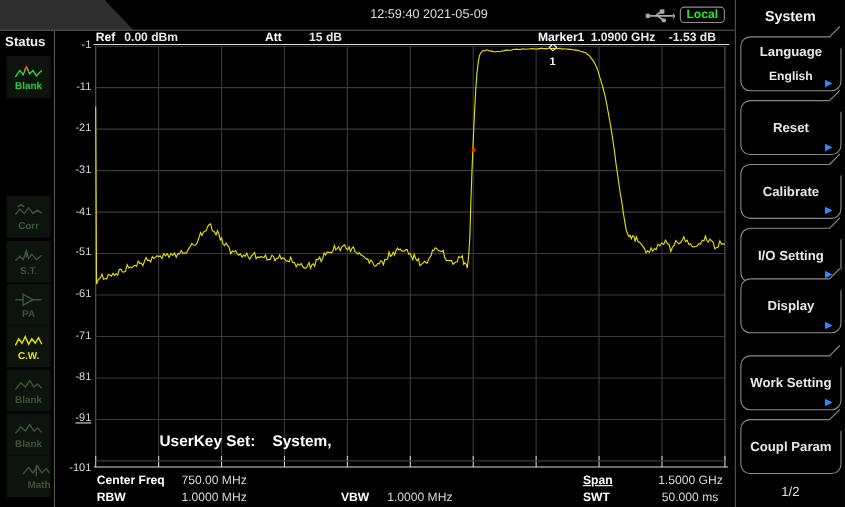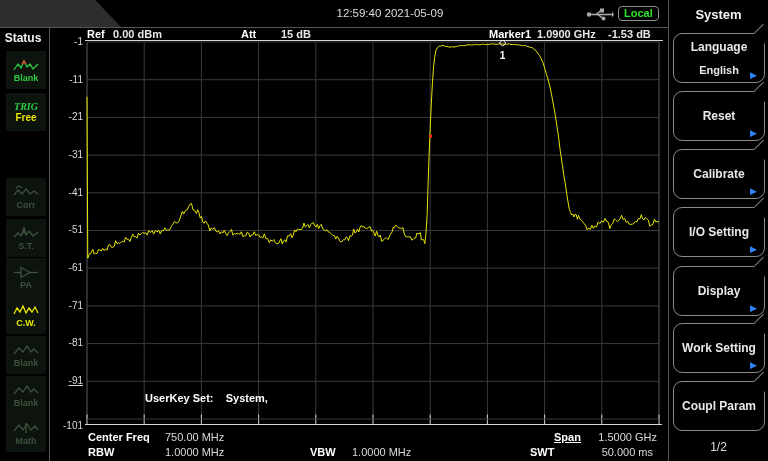--- a/index.html
+++ b/index.html
@@ -27,21 +27,21 @@
   .st-green{stroke:#2ecc44;fill:none;stroke-width:1.3;}
   .st-yellow{stroke:#e8e600;fill:none;stroke-width:1.3;}
   .st-dim{stroke:#3d523d;fill:none;stroke-width:1.3;}
   .st-red{stroke:#ff3b30;fill:none;stroke-width:1.3;}
   
   .hdr{top:28px;font-size:11px;font-weight:bold;color:#fff;white-space:nowrap;}
   .hdr-val{color:#e6e6e6;}
   
   .ylab{left:50px;width:33px;text-align:right;font-size:10px;color:#d8d8d8;}
   
-  .userkey{left:145px;top:392px;font-size:11px;font-weight:bold;color:#fff;white-space:pre;}
+  .userkey{left:145px;top:392px;font-size:14px;font-weight:bold;color:#fff;white-space:pre;}
   .bb{font-size:11px;white-space:nowrap;}
   .bb-lab{font-weight:bold;color:#fff;}
   .bb-val{color:#d9d9d9;}
   
   .menu-title{left:669px;top:7px;width:99px;text-align:center;font-size:13px;font-weight:bold;color:#f2f2f2;}
   .menu-btn{position:absolute;left:673px;width:90px;height:48px;border:1px solid #8a8a8a;
             border-radius:9px;background:#000;display:flex;flex-direction:column;
             align-items:center;justify-content:center;cursor:pointer;}
   .menu-btn::after{content:'';position:absolute;top:-7px;right:-7px;width:14px;height:14px;
             background:#000;border-left:1px solid #8a8a8a;transform:rotate(45deg);}
@@ -76,24 +76,20 @@
   <div class="abs status-title">Status</div>
 
   <div class="sitem" style="top:51px;">
     <svg width="26" height="15" viewBox="0 0 26 15">
       <polyline points="1,12 5,6 8,10 11,3 14,9 17,6 20,11 25,6" class="st-green"></polyline>
       <polyline points="9,6 11,3 13,6" class="st-red"></polyline>
     </svg>
     <div class="slabel green">Blank</div>
   </div>
 
-  <div class="sitem" style="top:93px;">
-    <div class="stxt">TRIG</div>
-    <div class="slabel2 yellow">Free</div>
-  </div>
 
 
   <div class="sitem" style="top:178px;">
     <svg width="26" height="15" viewBox="0 0 26 15">
       <polyline points="1,10 5,5 9,9 13,4 17,9 21,6 25,9" class="st-dim"></polyline>
       <polyline points="3,3 6,1 9,3" class="st-dim"></polyline>
     </svg>
     <div class="slabel dim">Corr</div>
   </div>
 
@@ -128,21 +124,21 @@
     <div class="slabel dim">Blank</div>
   </div>
 
   <div class="sitem" style="top:376px;">
     <svg width="26" height="15" viewBox="0 0 26 15">
       <polyline points="1,11 6,5 10,9 14,3 18,9 21,6 25,10" class="st-dim"></polyline>
     </svg>
     <div class="slabel dim">Blank</div>
   </div>
 
-  <div class="sitem" style="top:414px;">
+  <div class="sitem" style="top:414px;align-items:flex-end;">
     <svg width="26" height="15" viewBox="0 0 26 15">
       <polyline points="1,10 6,4 10,9 14,3 18,9 22,5 25,9" class="st-dim"></polyline>
       <line x1="13" y1="2" x2="13" y2="12" class="st-dim"></line>
     </svg>
     <div class="slabel dim">Math</div>
   </div>
 
   <span class="abs hdr" style="left:87px;">Ref</span>
   <span class="abs hdr hdr-val" style="left:113px;">0.00 dBm</span>
   <span class="abs hdr" style="left:241px;">Att</span>
@@ -202,21 +198,21 @@
       <polyline points="2.00,56.73 2.76,218.19 4.42,213.84 6.07,213.08 7.72,209.26 9.15,214.08 10.58,213.19 12.01,213.60 13.44,209.53 14.87,209.98 16.30,211.01 17.73,208.44 19.16,210.61 20.59,208.77 22.02,210.24 23.45,204.94 24.88,204.65 26.31,207.26 27.74,207.22 29.17,206.41 30.60,200.64 32.03,203.69 33.46,202.81 34.89,203.41 36.32,201.95 37.75,201.14 39.18,202.13 40.61,197.23 42.04,199.41 43.47,199.29 44.90,201.61 46.33,197.46 47.76,194.15 49.19,196.83 50.62,196.56 52.05,198.14 53.48,193.32 54.91,195.01 56.34,193.76 57.77,192.50 59.20,193.30 60.73,192.76 62.25,195.11 63.78,190.60 65.43,192.56 67.08,190.65 68.73,194.11 70.39,190.37 72.04,192.12 73.69,190.00 75.22,193.93 76.74,190.36 78.27,190.94 79.79,187.79 81.32,190.28 82.84,189.95 84.50,190.14 86.15,186.66 87.80,184.25 89.45,181.49 91.10,182.94 92.76,182.66 94.28,180.84 95.81,175.97 97.33,171.35 98.60,174.06 99.88,171.25 101.15,170.10 102.42,169.85 103.69,166.25 104.96,164.32 106.49,163.54 108.01,169.89 109.73,170.48 111.44,173.51 112.71,169.70 113.98,172.75 115.26,178.16 116.53,176.32 117.80,181.91 119.07,183.27 120.47,180.86 121.87,183.10 123.26,185.03 124.79,190.74 126.31,188.08 127.84,189.17 129.27,187.63 130.70,190.93 132.13,192.02 133.56,190.72 134.99,193.87 136.42,191.89 137.85,193.04 139.28,190.09 140.71,193.64 142.14,195.62 143.57,192.88 145.00,191.36 146.43,189.52 147.86,195.21 149.29,193.59 150.72,194.15 152.15,193.33 153.58,193.55 155.01,194.33 156.44,191.73 157.87,196.60 159.30,195.80 160.73,195.91 162.16,192.10 163.59,193.01 165.02,197.02 166.45,194.90 167.88,194.76 169.31,191.71 170.74,195.54 172.17,194.51 173.60,194.99 175.03,197.32 176.46,197.06 177.89,198.01 179.32,193.78 180.97,198.60 182.62,198.65 184.28,202.58 185.80,199.81 187.33,201.21 188.85,199.54 190.38,202.81 191.90,203.72 193.43,203.54 194.70,201.06 195.97,198.73 197.24,203.96 198.51,200.82 199.78,199.86 201.06,202.10 202.58,195.85 204.11,195.98 205.63,193.73 206.97,197.81 208.30,195.06 209.64,189.92 210.97,191.75 212.31,189.09 213.64,189.41 214.97,189.47 216.31,189.66 217.64,188.10 218.98,183.03 220.31,187.02 221.65,185.83 222.98,184.51 224.32,187.84 225.65,184.64 226.99,183.34 228.32,182.60 229.66,185.77 230.99,187.18 232.33,184.33 233.66,188.63 234.99,185.74 236.33,184.29 237.66,188.82 239.00,189.51 240.33,191.12 241.67,189.58 243.00,191.57 244.66,192.46 246.31,193.84 247.96,195.56 249.36,195.36 250.76,199.12 252.15,196.31 253.43,197.95 254.70,200.88 255.97,201.88 257.24,201.46 258.51,199.53 259.78,199.88 261.05,197.06 262.32,197.71 263.59,200.76 264.87,195.71 266.14,196.30 267.41,195.21 268.68,189.00 269.95,192.97 271.22,192.10 272.49,189.18 273.76,192.00 275.03,187.47 276.31,185.51 277.58,187.24 278.85,186.34 280.12,188.12 281.39,188.31 282.66,188.31 283.93,186.92 285.20,186.81 286.47,191.08 287.75,190.19 289.02,193.08 290.29,196.10 291.56,191.16 292.83,194.97 294.10,196.99 295.37,195.07 296.64,201.37 297.91,200.49 299.44,199.17 300.97,197.51 302.11,198.65 303.25,199.39 305.16,194.72 307.07,191.97 308.21,187.23 309.35,187.83 310.50,185.32 311.64,185.69 312.79,187.23 313.93,188.03 315.27,188.11 316.60,188.72 317.93,187.50 319.27,194.03 320.79,196.69 322.32,196.85 323.85,196.89 325.37,196.68 326.90,200.26 328.42,198.85 329.57,198.24 330.71,197.98 331.85,193.16 333.00,193.80 334.14,193.98 335.29,192.49 336.43,200.18 337.57,198.95 338.72,200.10 339.86,203.64 341.01,192.87 342.15,174.88 342.91,148.66 344.06,115.35 345.20,88.61 346.34,63.06 347.49,41.94 348.63,26.23 349.78,16.45 350.92,10.40 352.45,7.60 354.35,6.02 355.50,6.07 356.64,5.63 357.97,5.35 359.31,6.09 360.64,6.27 361.98,6.48 363.50,6.93 365.03,7.04 366.30,7.05 367.57,6.60 368.84,7.08 370.11,6.89 371.38,6.24 372.66,6.40 374.05,5.82 375.45,5.55 376.85,5.57 378.38,5.64 379.90,5.66 381.43,4.98 383.08,4.93 384.73,4.66 386.38,5.02 387.72,4.90 389.05,4.82 390.39,4.37 391.72,4.57 393.25,4.83 394.77,4.57 396.30,4.57 397.82,4.15 399.44,4.46 401.07,4.34 402.69,4.71 404.31,4.20 405.93,4.18 407.55,3.75 409.17,4.24 410.79,4.19 412.16,4.43 413.53,3.88 414.91,3.82 416.28,4.15 417.65,3.87 419.03,4.19 420.40,4.17 421.77,4.30 423.14,4.01 424.52,3.94 425.89,4.66 427.26,4.48 428.64,4.60 430.01,4.57 431.38,4.67 432.91,4.88 434.43,4.87 435.96,5.41 437.48,5.37 438.82,5.77 440.15,5.49 441.49,6.03 442.82,6.66 444.35,6.95 445.87,7.49 447.40,7.65 448.67,9.18 449.94,9.92 451.21,11.00 452.93,13.45 454.64,15.57 456.36,19.14 458.07,22.88 459.79,28.60 461.51,34.22 463.22,40.00 464.94,46.70 466.65,55.06 468.37,64.63 470.09,74.26 471.80,85.13 473.52,96.82 475.23,110.51 476.95,122.04 478.67,134.53 480.19,143.13 481.72,153.77 483.05,162.08 484.39,169.39 485.53,172.59 486.67,175.06 487.82,173.88 488.96,177.03 490.11,174.27 491.25,174.66 492.39,179.25 493.54,175.34 494.87,179.23 496.21,180.18 497.73,181.79 499.26,183.79 500.78,185.77 502.31,189.90 503.83,188.06 505.36,189.42 506.89,185.25 508.41,188.35 509.94,185.97 511.46,186.91 513.18,181.93 514.89,183.56 516.61,180.94 518.33,182.18 520.04,178.35 521.76,181.35 523.28,182.21 524.81,188.63 526.33,184.77 527.86,183.15 529.38,178.74 530.91,180.39 532.43,181.57 533.96,180.22 535.29,178.09 536.63,175.25 538.15,179.62 539.68,178.38 541.21,182.32 542.73,181.50 544.26,184.16 545.78,184.46 547.31,184.12 548.83,183.57 550.36,181.44 551.88,181.90 553.41,178.43 554.93,179.00 556.27,174.69 557.60,178.65 558.94,180.04 560.27,177.43 561.80,178.84 563.32,179.99 564.85,186.21 566.37,184.97 567.90,184.56 569.42,179.03 570.76,181.97 572.09,181.52 574.00,182.21" fill="none" stroke="#e8e600" stroke-width="1"></polyline>
       <rect x="344.08133333333336" y="94.75" width="3" height="3" fill="#ff2d00"></rect>
       <polygon points="417.65333333333336,-0.2019000000000002 420.85333333333335,2.9981 417.65333333333336,6.1981 414.4533333333334,2.9981" fill="none" stroke="#fff" stroke-width="1"></polygon>
       <text x="414.65333333333336" y="18.9981" fill="#fff" font-size="10" font-weight="bold" font-family="Liberation Sans, sans-serif">1</text>
     </svg>
 
   <div class="abs userkey">UserKey Set:    System,</div>
 
   <span class="abs bb bb-lab" style="left:88px;top:431px;">Center Freq</span>
   <span class="abs bb bb-val" style="left:165px;top:431px;">750.00 MHz</span>
-  <span class="abs bb bb-lab" style="left:554px;top:431px;text-decoration:underline;">Span</span>
+  <span class="abs bb bb-lab" style="left:530px;top:431px;text-decoration:underline;">Span</span>
   <span class="abs bb bb-val" style="left:585px;top:431px;width:72px;text-align:right;">1.5000 GHz</span>
   <span class="abs bb bb-lab" style="left:88px;top:446px;">RBW</span>
   <span class="abs bb bb-val" style="left:165px;top:446px;">1.0000 MHz</span>
   <span class="abs bb bb-lab" style="left:310px;top:446px;">VBW</span>
   <span class="abs bb bb-val" style="left:352px;top:446px;">1.0000 MHz</span>
   <span class="abs bb bb-lab" style="left:530px;top:446px;">SWT</span>
   <span class="abs bb bb-val" style="left:585px;top:446px;width:68px;text-align:right;">50.000 ms</span>
 
   <div class="abs menu-title">System</div>
 
@@ -230,21 +226,21 @@
     <div class="mb-arrow">▶</div>
   </div>
   <div class="menu-btn" style="top:149px;">
     <div class="mb-label">Calibrate</div>
     <div class="mb-arrow">▶</div>
   </div>
   <div class="menu-btn" style="top:207px;">
     <div class="mb-label">I/O Setting</div>
     <div class="mb-arrow">▶</div>
   </div>
-  <div class="menu-btn" style="top:266px;text-align:center;">
+  <div class="menu-btn" style="top:253px;text-align:center;">
     <div class="mb-label">Display</div>
     <div class="mb-arrow">▶</div>
   </div>
   <div class="menu-btn" style="top:323px;">
     <div class="mb-label">Work Setting</div>
     <div class="mb-arrow">▶</div>
   </div>
   <div class="menu-btn" style="top:381px;">
     <div class="mb-label">Coupl Param</div>
   </div>

